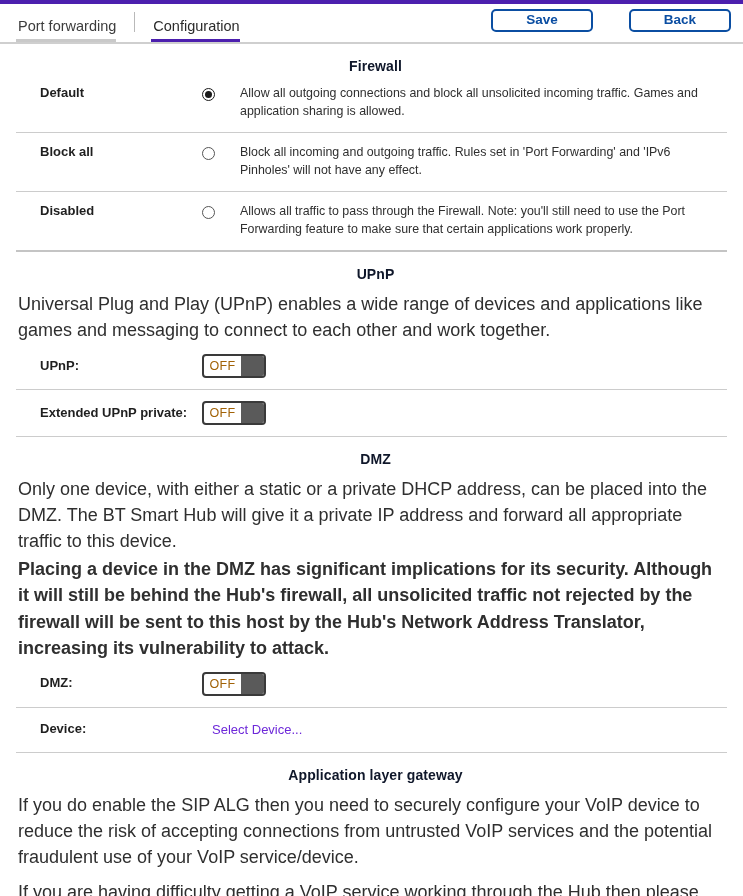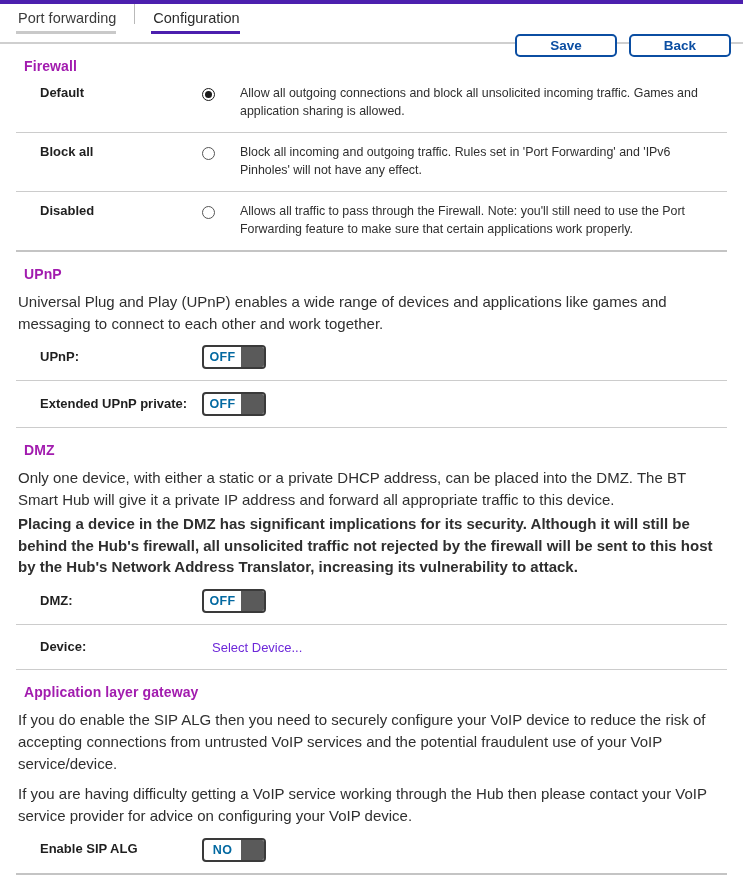--- a/index.html
+++ b/index.html
@@ -20,21 +20,21 @@
     background: #4c1fae;
     width: 100%;
   }
 
   
   .header {
     position: relative;
     height: 38px;
     padding: 0 12px 0 14px;
     display: flex;
-    flex-direction: column;
+    align-items: center;
   }
   .tabs {
     display: flex;
     align-items: flex-end;
     height: 38px;
   }
   .tab {
     position: relative;
     font-size: 14.5px;
     color: #3c3c3c;
@@ -55,21 +55,21 @@
     width: 1px;
     height: 20px;
     background: #b9b9b9;
     margin: 0 14px 10px 8px;
   }
 
   .header-actions {
     margin-left: auto;
     display: flex;
     align-items: center;
-    gap: 12px;
+    gap: 36px;
     padding-bottom: 6px;
   }
   .btn {
     min-width: 102px;
     height: 23px;
     border: 2px solid #0b4ea2;
     border-radius: 5px;
     background: #ffffff;
     color: #0b4ea2;
     font-family: "Liberation Sans", sans-serif;
@@ -90,26 +90,27 @@
     width: 100%;
   }
 
   
   .content {
     padding: 0 16px;
   }
   .section-title {
     font-size: 14px;
     font-weight: bold;
-    color: #a21caf;
+    color: #0f172a;
     margin: 14px 0 0 8px;
     letter-spacing: 0.1px;
+    text-align: center;
   }
   .para {
-    font-size: 15px;
+    font-size: 18px;
     line-height: 1.45;
     color: #2f2f2f;
     margin: 9px 2px 0 2px;
   }
   .para.bold { font-weight: bold; margin-top: 2px; }
 
   .rule {
     height: 1px;
     background: #cccccc;
     margin: 0;
@@ -178,22 +179,22 @@
     align-items: stretch;
     cursor: pointer;
     overflow: hidden;
   }
   .toggle .toggle-text {
     flex: 1;
     display: flex;
     align-items: center;
     justify-content: center;
     font-size: 12.5px;
-    font-weight: bold;
-    color: #0369a1;
+    font-weight: normal;
+    color: #a16207;
     letter-spacing: 0.3px;
   }
   .toggle .toggle-knob {
     width: 23px;
     background: #5a5a5a;
     border-radius: 0 1px 1px 0;
   }
 
   
   .row-toggle { align-items: center; }

